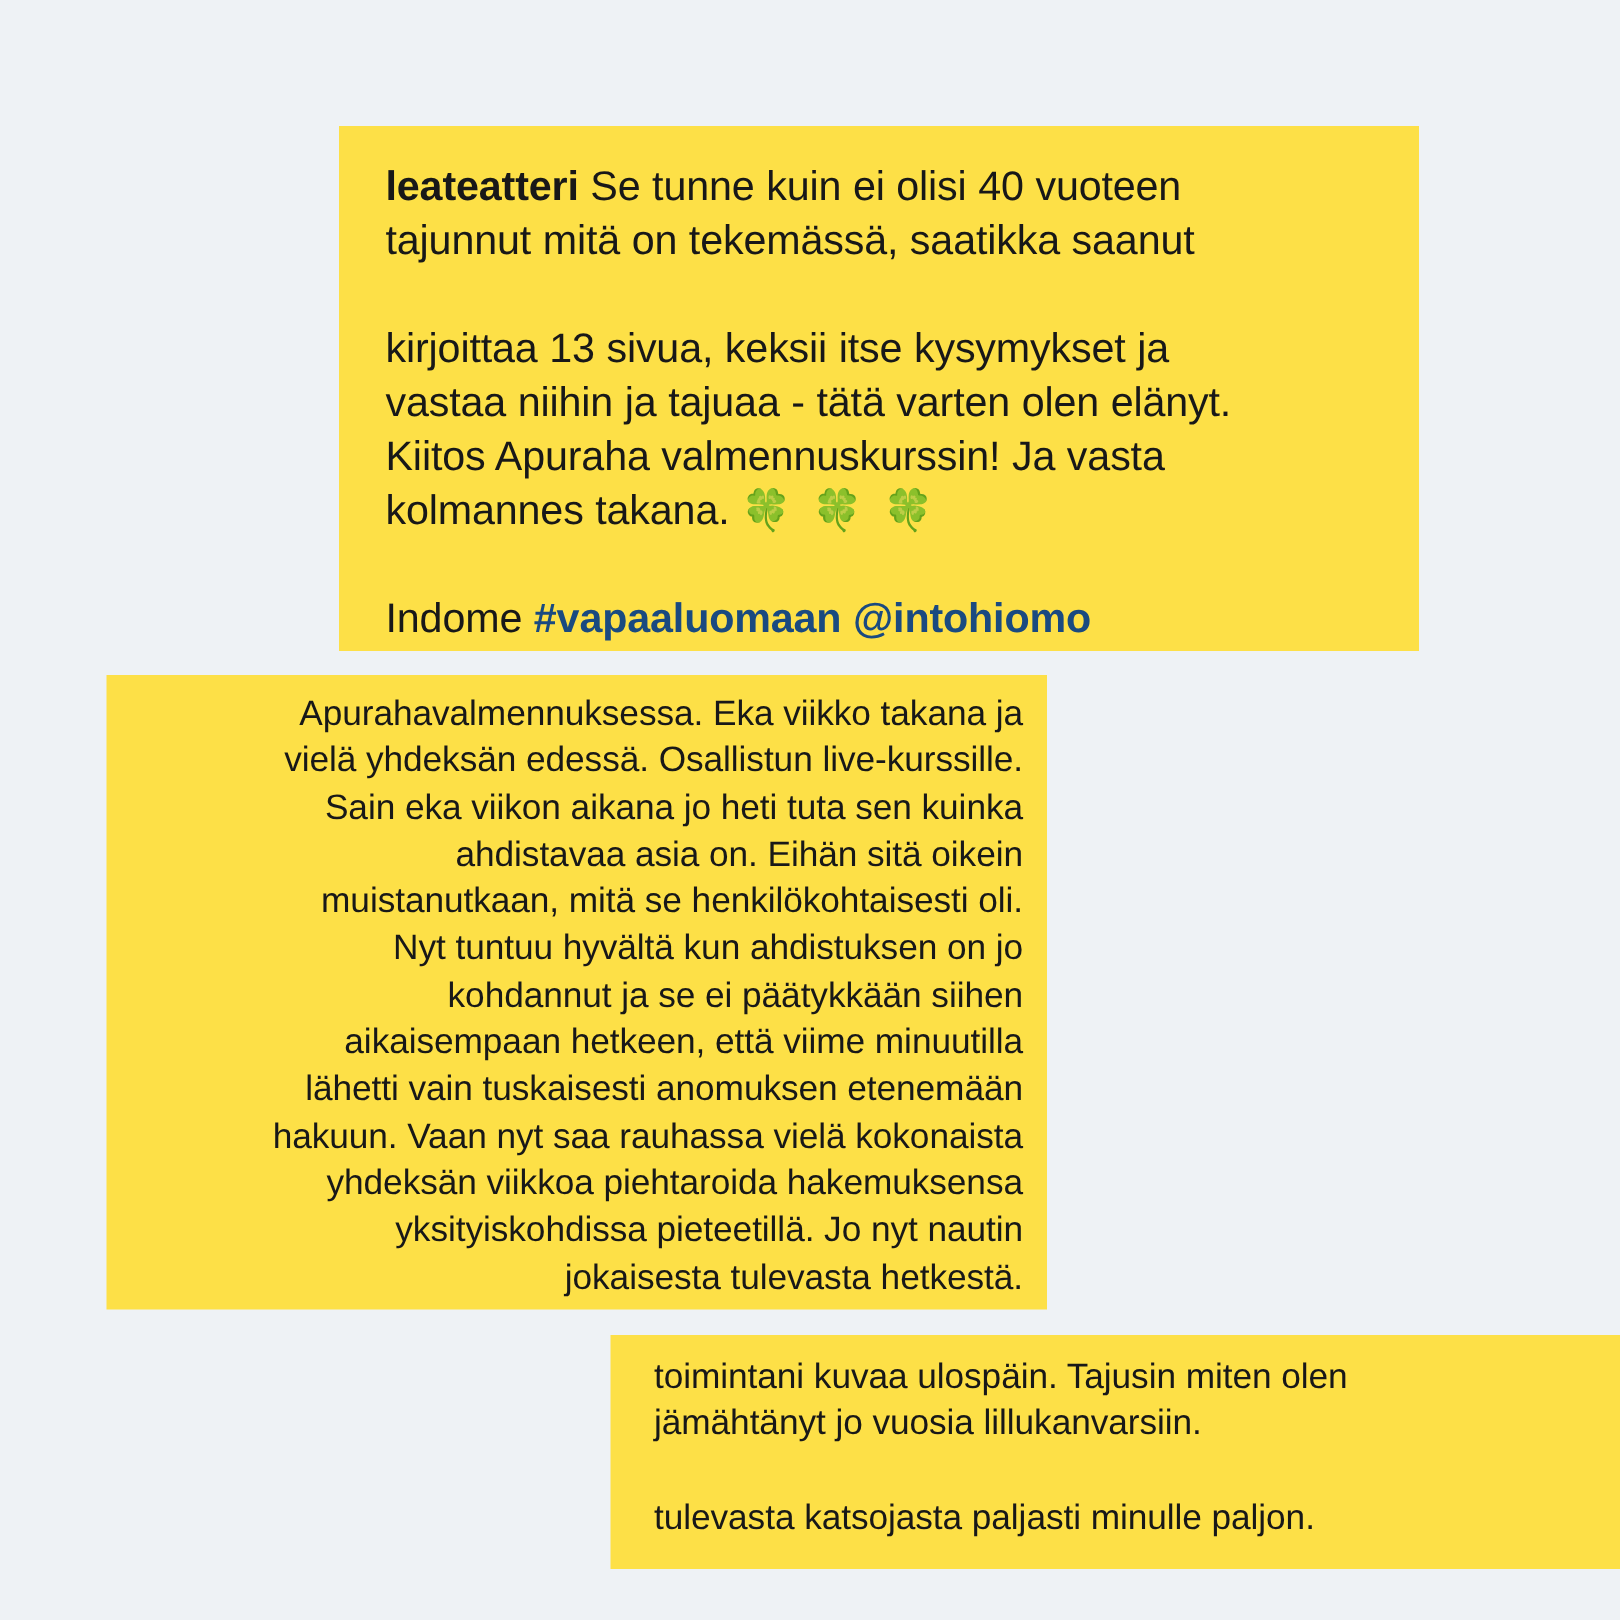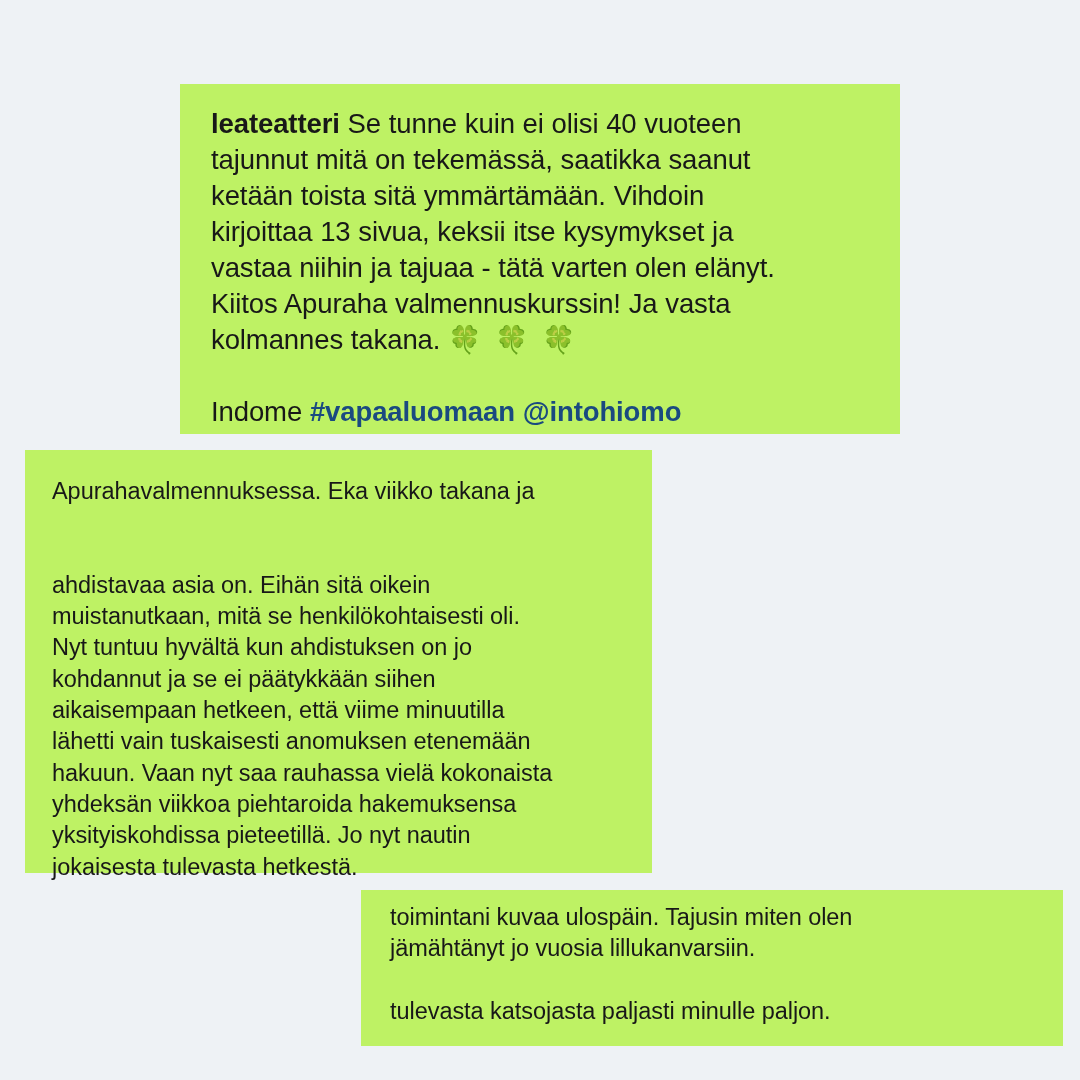--- a/index.html
+++ b/index.html
@@ -17,23 +17,24 @@
   }
 
   .canvas {
     position: relative;
     width: 1080px;
     height: 1080px;
   }
 
   .card {
     position: absolute;
-    background: #bef264;
+    background: #fde047;
     box-sizing: border-box;
     color: #181818;
+    margin-left: 46px;
   }
 
   
   #card-one {
     left: 180px;
     top: 84px;
     width: 720px;
     height: 350px;
     padding: 22px 26px 0 31px;
   }
@@ -57,21 +58,22 @@
   #card-one .spacer-line {
     height: 36px;
   }
 
   
   #card-two {
     left: 25px;
     top: 450px;
     width: 627px;
     height: 423px;
-    padding: 26px 16px 0 27px;
+    padding: 10px 16px 0 27px;
+    text-align: right;
   }
   #card-two .body {
     font-size: 23.5px;
     line-height: 31.3px;
     letter-spacing: -0.05px;
   }
 
   
   #card-three {
     left: 361px;
@@ -92,35 +94,35 @@
 </style>
 </head>
 <body>
 
 <div class="canvas">
 
   <div class="card" id="card-one">
     <div class="body">
       <span class="username">leateatteri</span><span class="line"> Se tunne kuin ei olisi 40 vuoteen</span><br>
       <span class="line">tajunnut mitä on tekemässä, saatikka saanut</span><br>
-      <span class="line">ketään toista sitä ymmärtämään. Vihdoin</span><br>
+      <br>
       <span class="line">kirjoittaa 13 sivua, keksii itse kysymykset ja</span><br>
       <span class="line">vastaa niihin ja tajuaa - tätä varten olen elänyt.</span><br>
       <span class="line">Kiitos Apuraha valmennuskurssin! Ja vasta</span><br>
       <span class="line">kolmannes takana. </span><span class="emoji">🍀 🍀 🍀</span>
       <div class="spacer-line"></div>
       <span class="line">Indome </span><span class="link">#vapaaluomaan</span><span> </span><span class="link">@intohiomo</span>
     </div>
   </div>
 
   <div class="card" id="card-two">
     <div class="body">
       <span class="line">Apurahavalmennuksessa. Eka viikko takana ja</span><br>
-      <br>
-      <br>
+      <span class="line">vielä yhdeksän edessä. Osallistun live-kurssille.</span><br>
+      <span class="line">Sain eka viikon aikana jo heti tuta sen kuinka</span><br>
       <span class="line">ahdistavaa asia on. Eihän sitä oikein</span><br>
       <span class="line">muistanutkaan, mitä se henkilökohtaisesti oli.</span><br>
       <span class="line">Nyt tuntuu hyvältä kun ahdistuksen on jo</span><br>
       <span class="line">kohdannut ja se ei päätykkään siihen</span><br>
       <span class="line">aikaisempaan hetkeen, että viime minuutilla</span><br>
       <span class="line">lähetti vain tuskaisesti anomuksen etenemään</span><br>
       <span class="line">hakuun. Vaan nyt saa rauhassa vielä kokonaista</span><br>
       <span class="line">yhdeksän viikkoa piehtaroida hakemuksensa</span><br>
       <span class="line">yksityiskohdissa pieteetillä. Jo nyt nautin</span><br>
       <span class="line">jokaisesta tulevasta hetkestä.</span>

